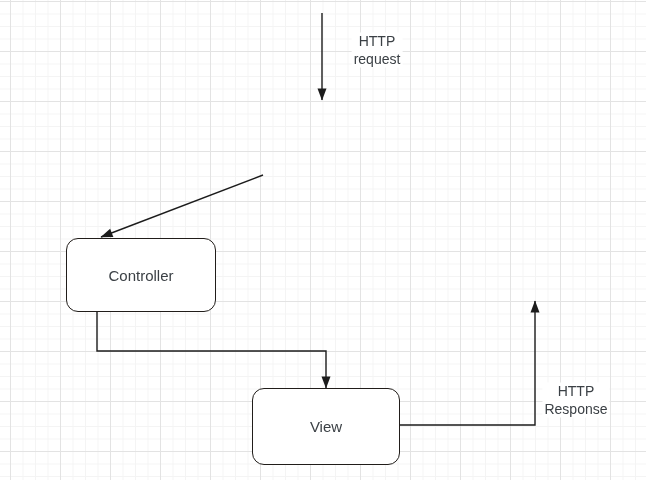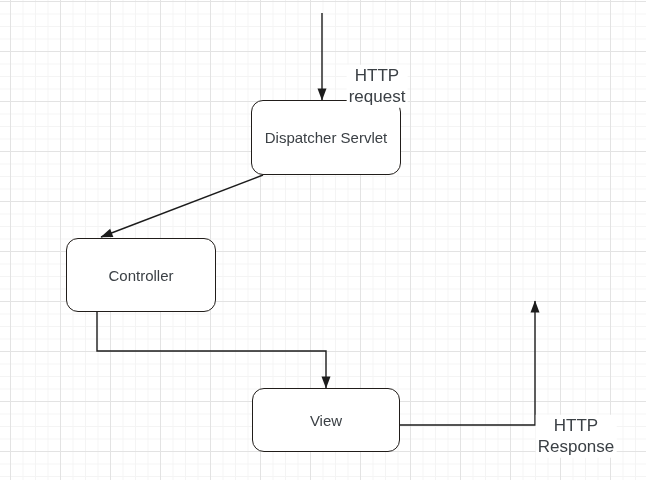--- a/index.html
+++ b/index.html
@@ -42,26 +42,25 @@
     justify-content: center;
     font-size: 15px;
     color: #3b4045;
     text-align: center;
   }
   .edge-label {
     position: absolute;
     transform: translate(-50%, -50%);
     background: #ffffff;
     padding: 0 2px;
-    font-size: 17px;
+    font-size: 14px;
     line-height: 1.25;
     color: #3b4045;
     text-align: center;
     white-space: pre-line;
-    margin-top: 36px;
   }
 </style>
 </head>
 <body>
 
 <div id="canvas">
 
   <svg id="edges-svg" viewBox="0 0 646 480" xmlns="http://www.w3.org/2000/svg">
     <defs>
       <marker id="arrowhead" markerUnits="userSpaceOnUse" markerWidth="13" markerHeight="10" refX="12" refY="5" orient="auto">
@@ -69,29 +68,26 @@
       </marker>
     </defs>
     <g id="edge-group">
         <polyline points="322,13 322,100" fill="none" stroke="#1c1c1c" stroke-width="1.4" marker-end="url(#arrowhead)"></polyline>
         <polyline points="263,175 101,237" fill="none" stroke="#1c1c1c" stroke-width="1.4" marker-end="url(#arrowhead)"></polyline>
         <polyline points="97,312 97,351 326,351 326,388" fill="none" stroke="#1c1c1c" stroke-width="1.4" marker-end="url(#arrowhead)"></polyline>
         <polyline points="400,425 535,425 535,301" fill="none" stroke="#1c1c1c" stroke-width="1.4" marker-end="url(#arrowhead)"></polyline>
       </g>
   </svg>
 
-  <div class="node" style="left: 251px; top: 100px; width: 150px; height: 75px;">
-    <span class="node-label">Dispatcher Servlet</span>
-  </div>
 
   <div class="node" style="left: 22px; top: 238px; width: 150px; height: 74px; margin-left: 44px;">
     <span class="node-label">Controller</span>
   </div>
 
-  <div class="node" style="left: 252px; top: 388px; width: 148px; height: 64px;">
+  <div class="node" style="left: 252px; top: 388px; width: 148px; height: 77px;">
     <span class="node-label">View</span>
   </div>
 
   <div class="edge-label" style="left: 377px; top: 50px;">HTTP
 request</div>
 
   <div class="edge-label" style="left: 576px; top: 400px;">HTTP
 Response</div>
 
 </div>

